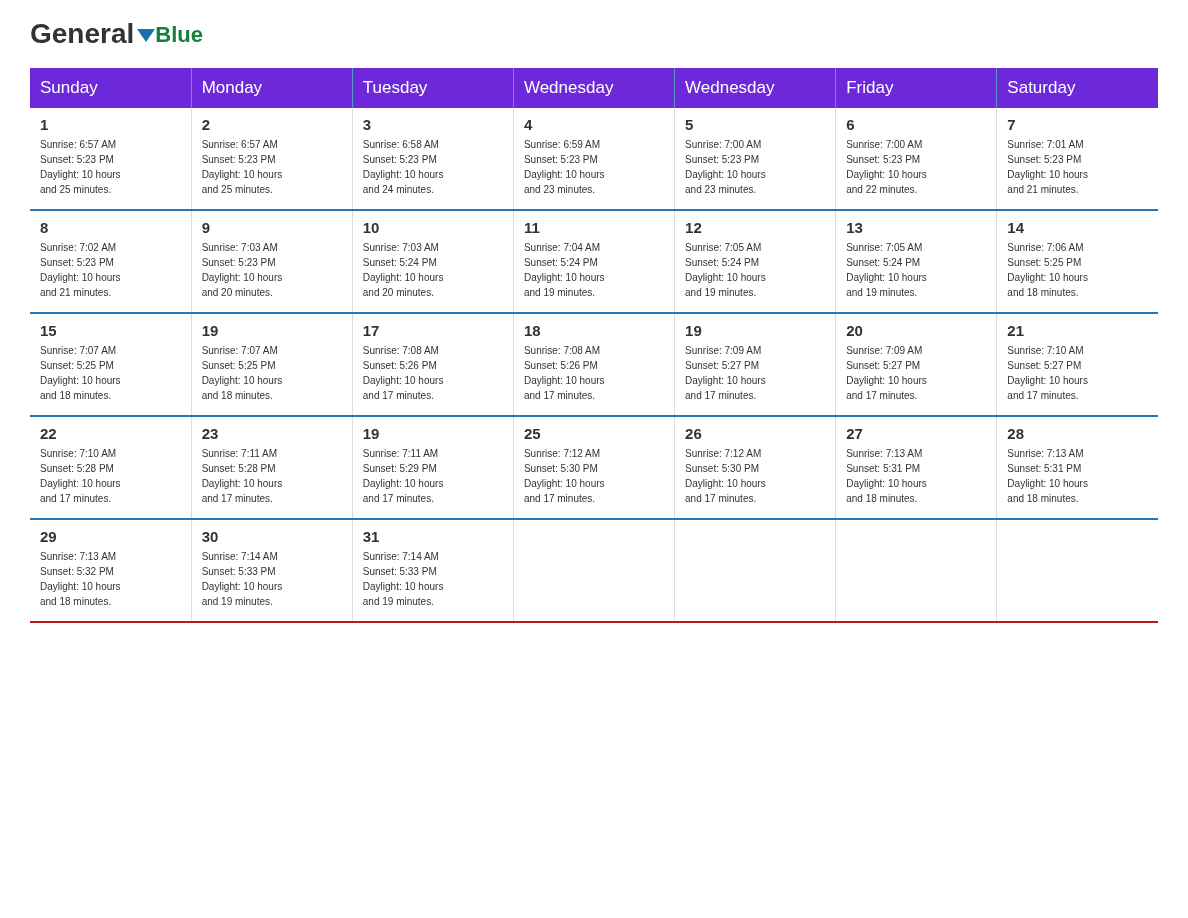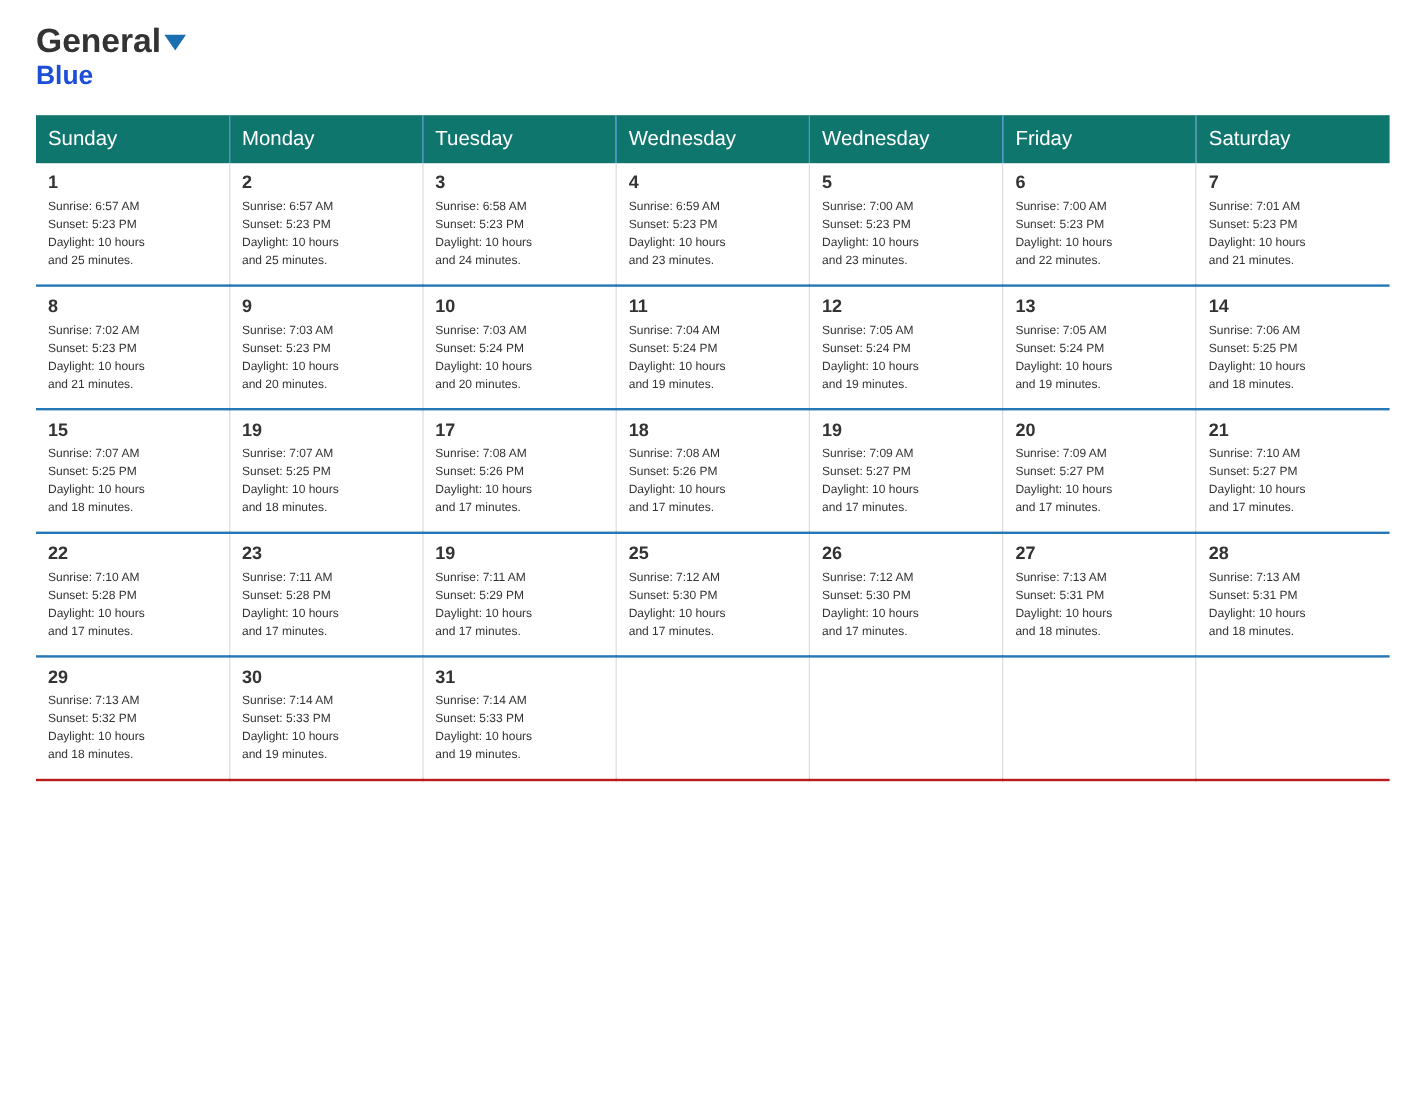--- a/index.html
+++ b/index.html
@@ -11,33 +11,33 @@
       padding: 20px 30px;
     }
     .header {
       display: flex;
       justify-content: space-between;
       align-items: flex-start;
       margin-bottom: 20px;
     }
     .logo {
       display: flex;
-      flex-direction: column;
-      align-items: flex-start;
+      flex-direction: row;
+      align-items: center;
     }
     .logo-text {
       font-size: 28px;
       font-weight: bold;
       color: #333;
       line-height: 1;
     }
     .logo-line2 {
       font-size: 22px;
       font-weight: bold;
-      color: #1d4ed8;
+      color: #15803d;
       margin-top: 2px;
     }
     .title-area {
       text-align: right;
     }
     .month-title {
       font-size: 52px;
       font-weight: normal;
       color: #333;
       line-height: 1.1;
@@ -46,21 +46,21 @@
       font-size: 22px;
       color: #555;
       margin-top: 4px;
     }
     table {
       width: 100%;
       border-collapse: collapse;
       table-layout: fixed;
     }
     thead tr {
-      background-color: #0f766e;
+      background-color: #6d28d9;
     }
     thead th {
       color: #fff;
       font-size: 17px;
       font-weight: normal;
       padding: 10px 10px;
       text-align: left;
       border-right: 1px solid #5599cc;
     }
     thead th:last-child { border-right: none; }

